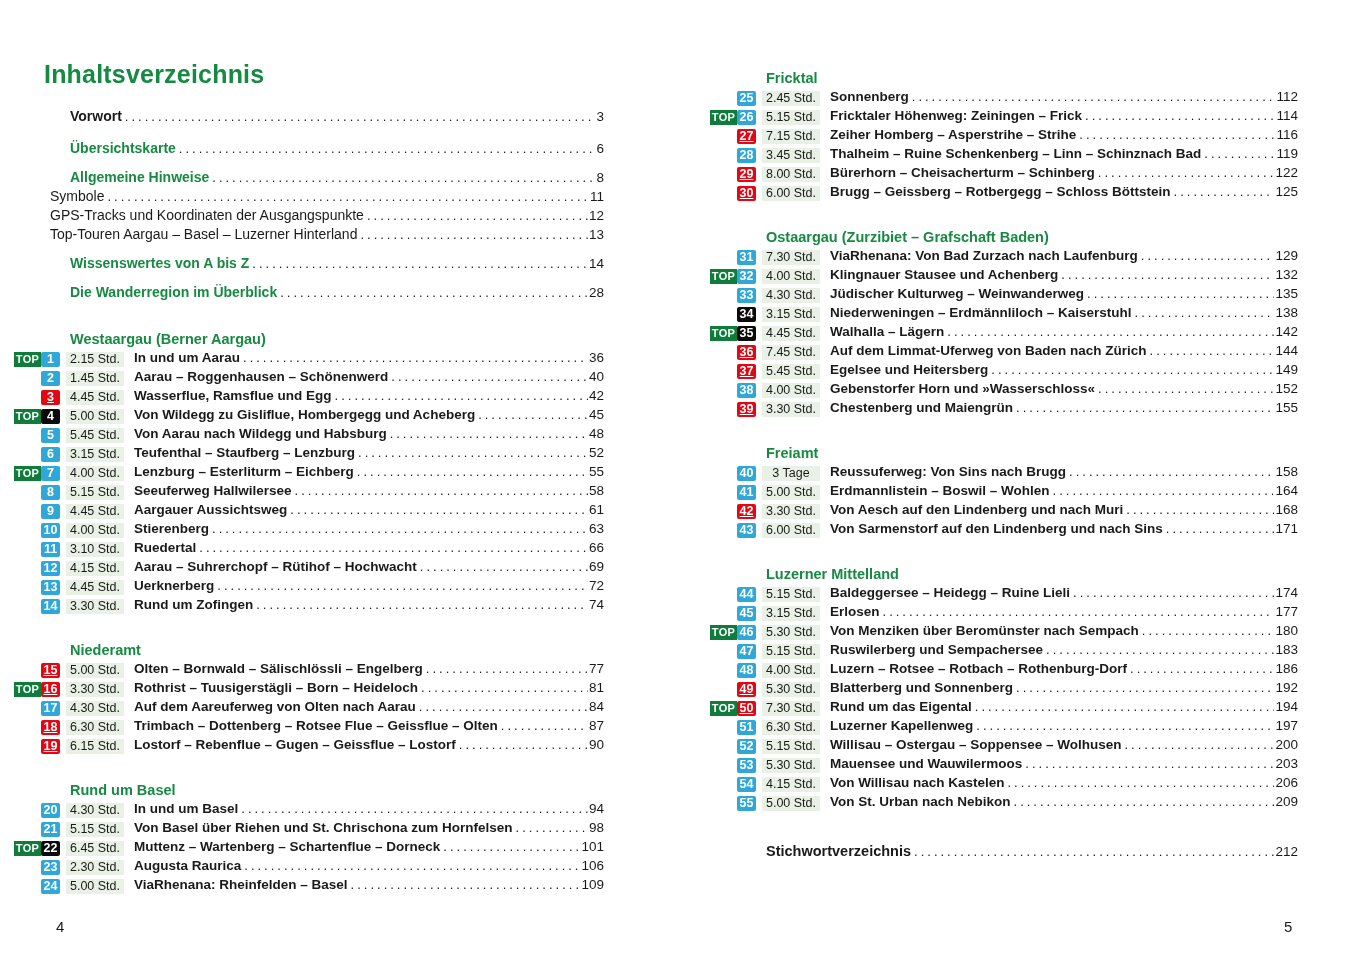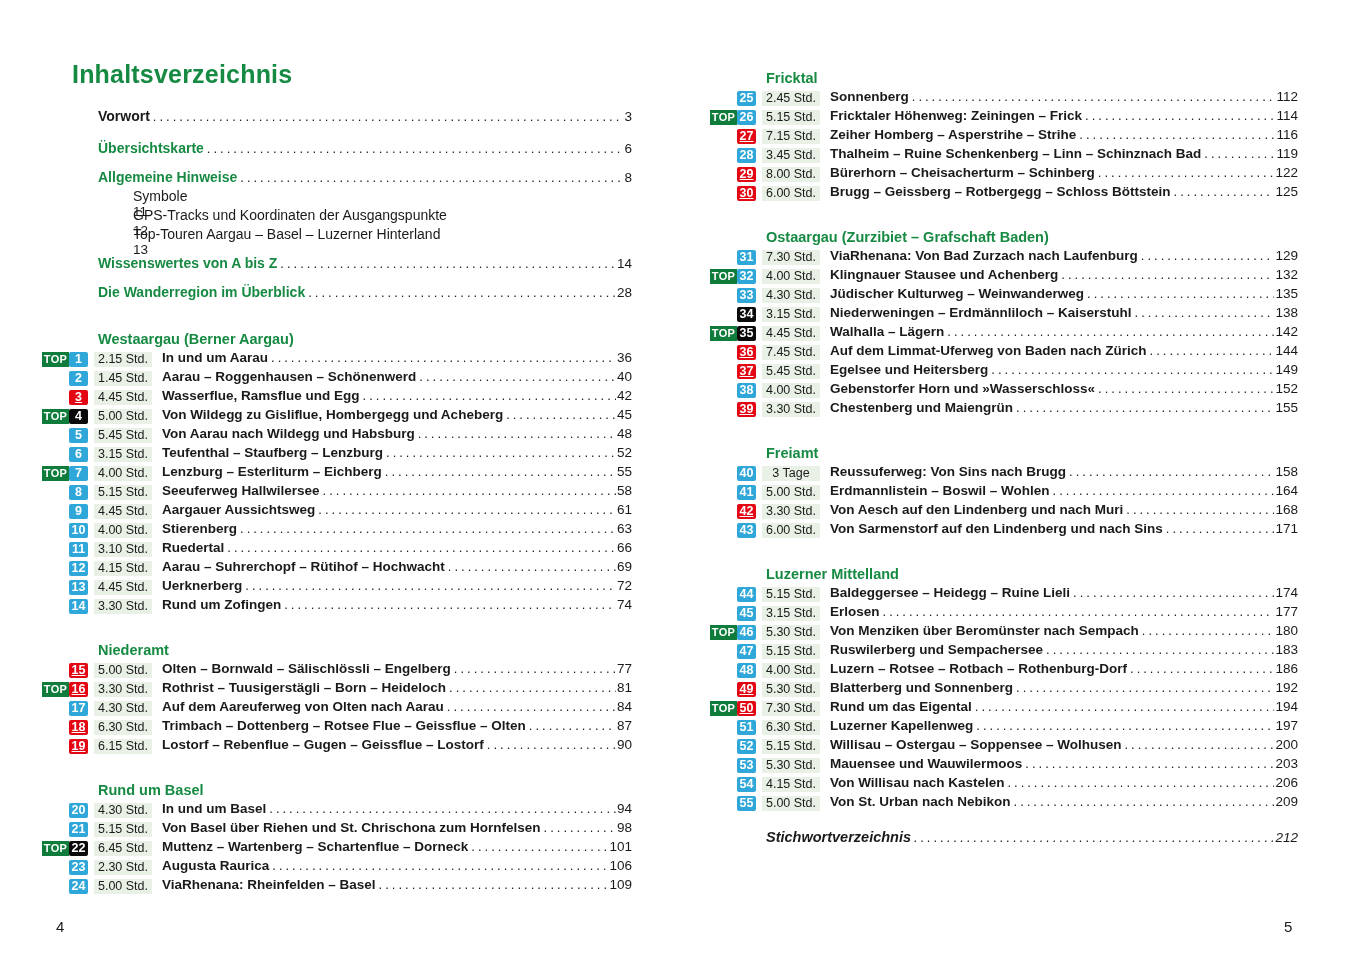--- a/index.html
+++ b/index.html
@@ -2,33 +2,33 @@
 <html style="--green: #168a42; --top-green: #0f7c3c; --badge-blue: #2fa7d9; --badge-red: #e30613; --badge-black: #0a0a0a; --duration-bg: #e9f1e6;"><head>
 <meta charset="utf-8">
 <style>
   html,body{margin:0;padding:0;}
   body{
     width:1359px;height:969px;background:#ffffff;position:relative;overflow:hidden;
     font-family:"Liberation Sans",sans-serif;color:#1a1a1a;
     -webkit-font-smoothing:antialiased;
   }
   .col{position:absolute;}
-  #col-left{left:42px;top:60px;width:590px;}
+  #col-left{left:14px;top:60px;width:590px;}
   #col-right{left:710px;top:50px;width:588px;}
 
   h1.page-title{
     margin:0 0 20px 30px;font-size:25px;line-height:28px;font-weight:bold;
     color:var(--green,#168a42);letter-spacing:0.2px;
   }
 
   
   .fm-group{margin-top:10px;}
   #front-matter .fm-group:nth-child(2){margin-top:13px;}
   .fm-row{display:flex;align-items:baseline;height:19px;margin-left:56px;}
-  .fm-row.sub{margin-left:88px;flex-direction:column;}
+  .fm-row.sub{margin-left:36px;}
   .fm-label{font-size:14px;font-weight:bold;white-space:nowrap;flex:none;}
   .fm-row.green .fm-label{color:var(--green,#168a42);}
   .fm-row.sub .fm-label{font-weight:normal;color:#1a1a1a;}
 
   
   .section{margin-top:26px;}
   #left-sections .section:first-child{margin-top:28px;}
   #right-sections .section:first-child{margin-top:20px;}
   .section-heading{
     margin-left:56px;height:19px;font-size:14.5px;font-weight:bold;
@@ -58,21 +58,21 @@
   }
   .tour-title{flex:none;font-size:13.5px;font-weight:bold;white-space:nowrap;}
   .dots{
     flex:1 1 0;min-width:4px;overflow:hidden;white-space:nowrap;
     font-size:13px;letter-spacing:3px;margin:0 1px 0 3px;color:#1a1a1a;
   }
   .dots::after{content:"..........................................................................................................................................................";}
   .pg{flex:none;font-size:13.5px;white-space:nowrap;}
 
   
-  .index-row{display:flex;align-items:baseline;height:19px;margin-top:16px;margin-left:56px;font-style:italic;}
+  .index-row{display:flex;align-items:baseline;height:19px;margin-top:30px;margin-left:56px;}
   .index-row .fm-label{font-size:14.5px;}
 
   
   .folio{position:absolute;font-size:15px;color:#1a1a1a;}
   #folio-left{left:56px;top:918px;}
   #folio-right{left:1284px;top:918px;}
 </style>
 </head>
 <body>
 

